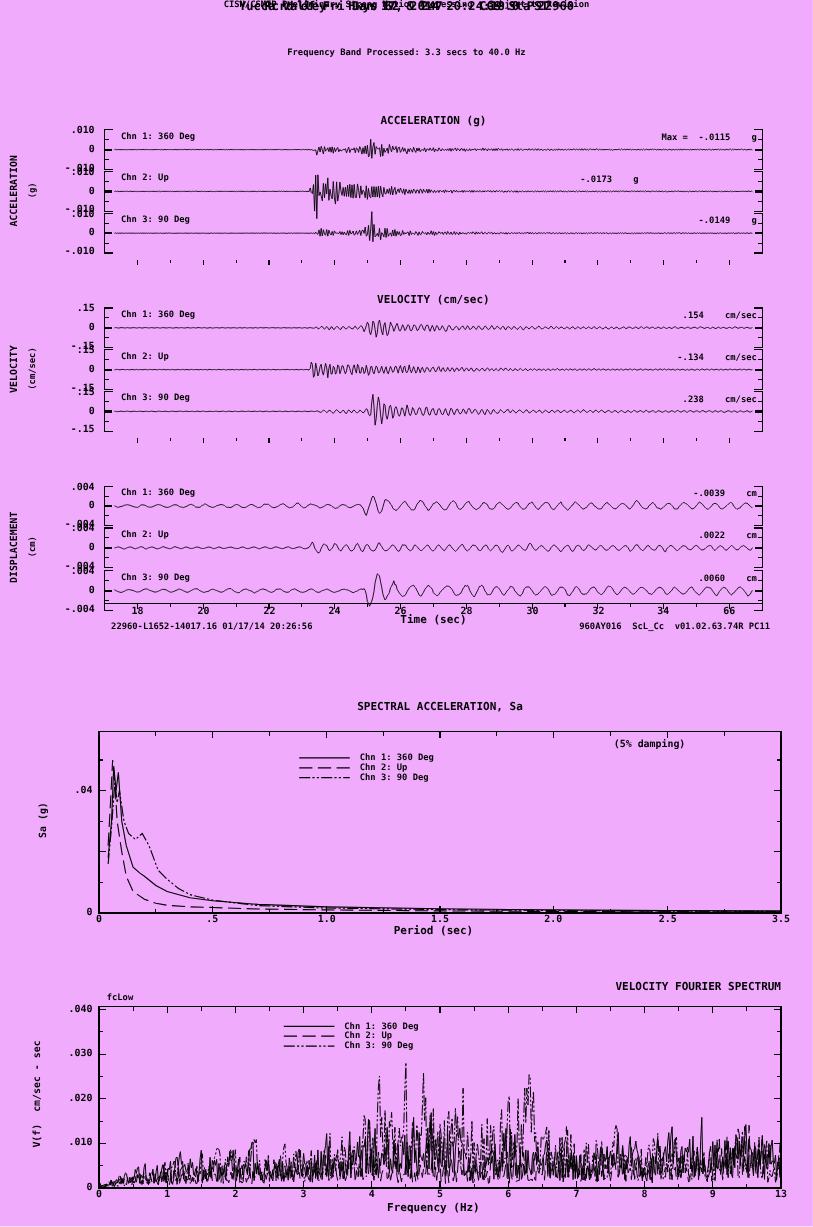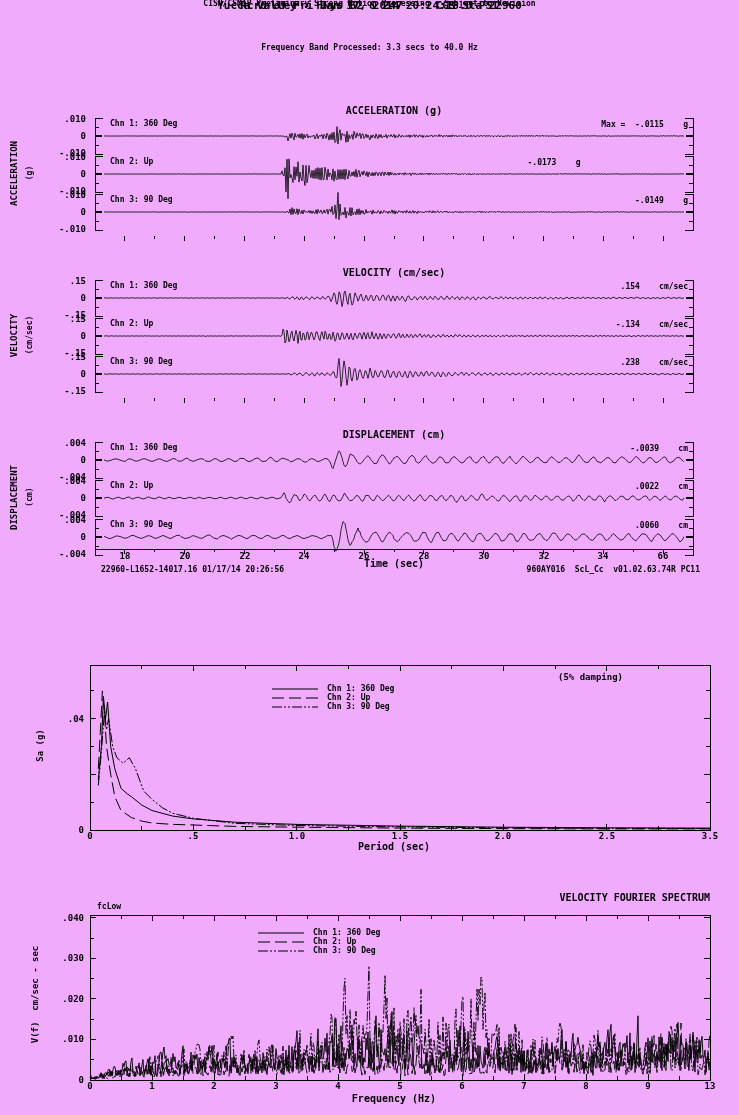--- a/index.html
+++ b/index.html
@@ -261,33 +261,33 @@
       <line x1="258" y1="951" x2="304" y2="951" stroke="#000" stroke-width="1.2" stroke-dasharray="10 2 2 2 2 2"></line>
     </svg>
 
   <div class="t s11 ctr" style="left:0;top:57;width:739px;">Yucca Valley - Hwys 62 &amp; 247     CGS Sta 22960</div>
   <div class="t s11 ctr" style="left:0;top:68;width:739px;">Rcrd of Fri Jan 17, 2014 20:24:18.0 PST</div>
   <div class="t s8 ctr" style="left:0;top:80;width:739px;margin-top:44px;">Frequency Band Processed: 3.3 secs to 40.0 Hz</div>
   <div class="t s8 ctr" style="left:0;top:88;width:739px;">CISN/CSMIP Preliminary Strong Motion Processing - Subject to Revision</div>
 
   <div class="t s10 ctr" style="left:95px;top:106px;width:598px;">ACCELERATION (g)</div>
   <div class="t s10 ctr" style="left:95px;top:268px;width:598px;">VELOCITY (cm/sec)</div>
-  <div class="t s10 ctr" style="left:95px;top:430px;width:598px;">DISPLACEMENT (cm)</div>
 
   <div class="t s9 ctr vrot" style="left:-86px;top:169px;width:200px;">ACCELERATION</div>
   <div class="t s8 ctr vrot" style="left:-70px;top:169px;width:200px;">(g)</div>
   <div class="t s9 ctr vrot" style="left:-86px;top:331px;width:200px;">VELOCITY</div>
   <div class="t s8 ctr vrot" style="left:-70px;top:331px;width:200px;">(cm/sec)</div>
   <div class="t s9 ctr vrot" style="left:-86px;top:493px;width:200px;">DISPLACEMENT</div>
   <div class="t s8 ctr vrot" style="left:-70px;top:493px;width:200px;">(cm)</div>
 
   <div class="t s10 ctr" style="left:294px;top:559px;width:200px;">Time (sec)</div>
   <div class="t s8" style="left:101px;top:566px;">22960-L1652-14017.16 01/17/14 20:26:56</div>
   <div class="t s8 rt" style="left:420px;top:566px;width:280px;">960AY016  ScL_Cc  v01.02.63.74R PC11</div>
 
+  <div class="t s10 ctr" style="left:90px;top:638px;width:620px;">SPECTRAL ACCELERATION, Sa</div>
   <div class="t s9" style="left:558px;top:673px;">(5% damping)</div>
   <div class="t s9 ctr vrot" style="left:-60px;top:741px;width:200px;">Sa (g)</div>
   <div class="t s10 ctr" style="left:294px;top:842px;width:200px;">Period (sec)</div>
 
   <div class="t s10 ctr" style="left:90px;top:893px;width:620px;text-align:right;">VELOCITY FOURIER SPECTRUM</div>
   <div class="t s8" style="left:97px;top:903px;">fcLow</div>
   <div class="t s9 ctr vrot" style="left:-65px;top:990px;width:200px;">V(f)  cm/sec - sec</div>
   <div class="t s10 ctr" style="left:294px;top:1094px;width:200px;">Frequency (Hz)</div>
 <div class="t s8" style="left:110px;top:120px;">Chn 1: 360 Deg</div>
     <div class="t s8 rt" style="left:420px;top:121px;width:268px;">Max =  -.0115    g</div>

